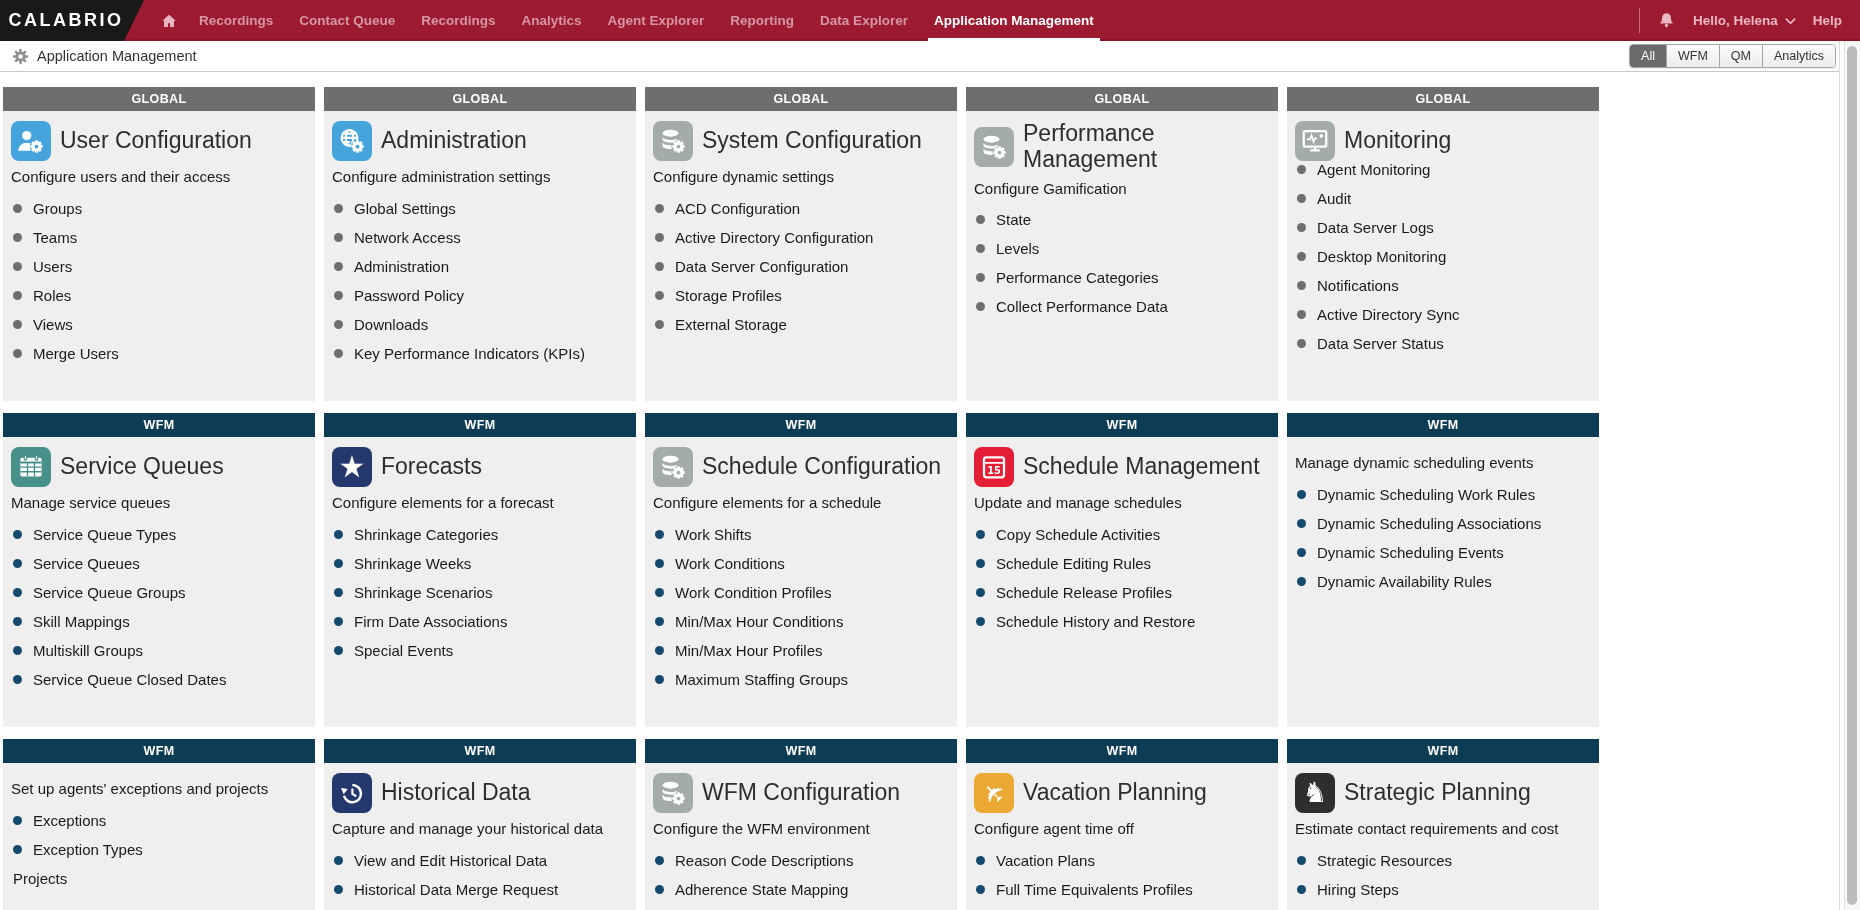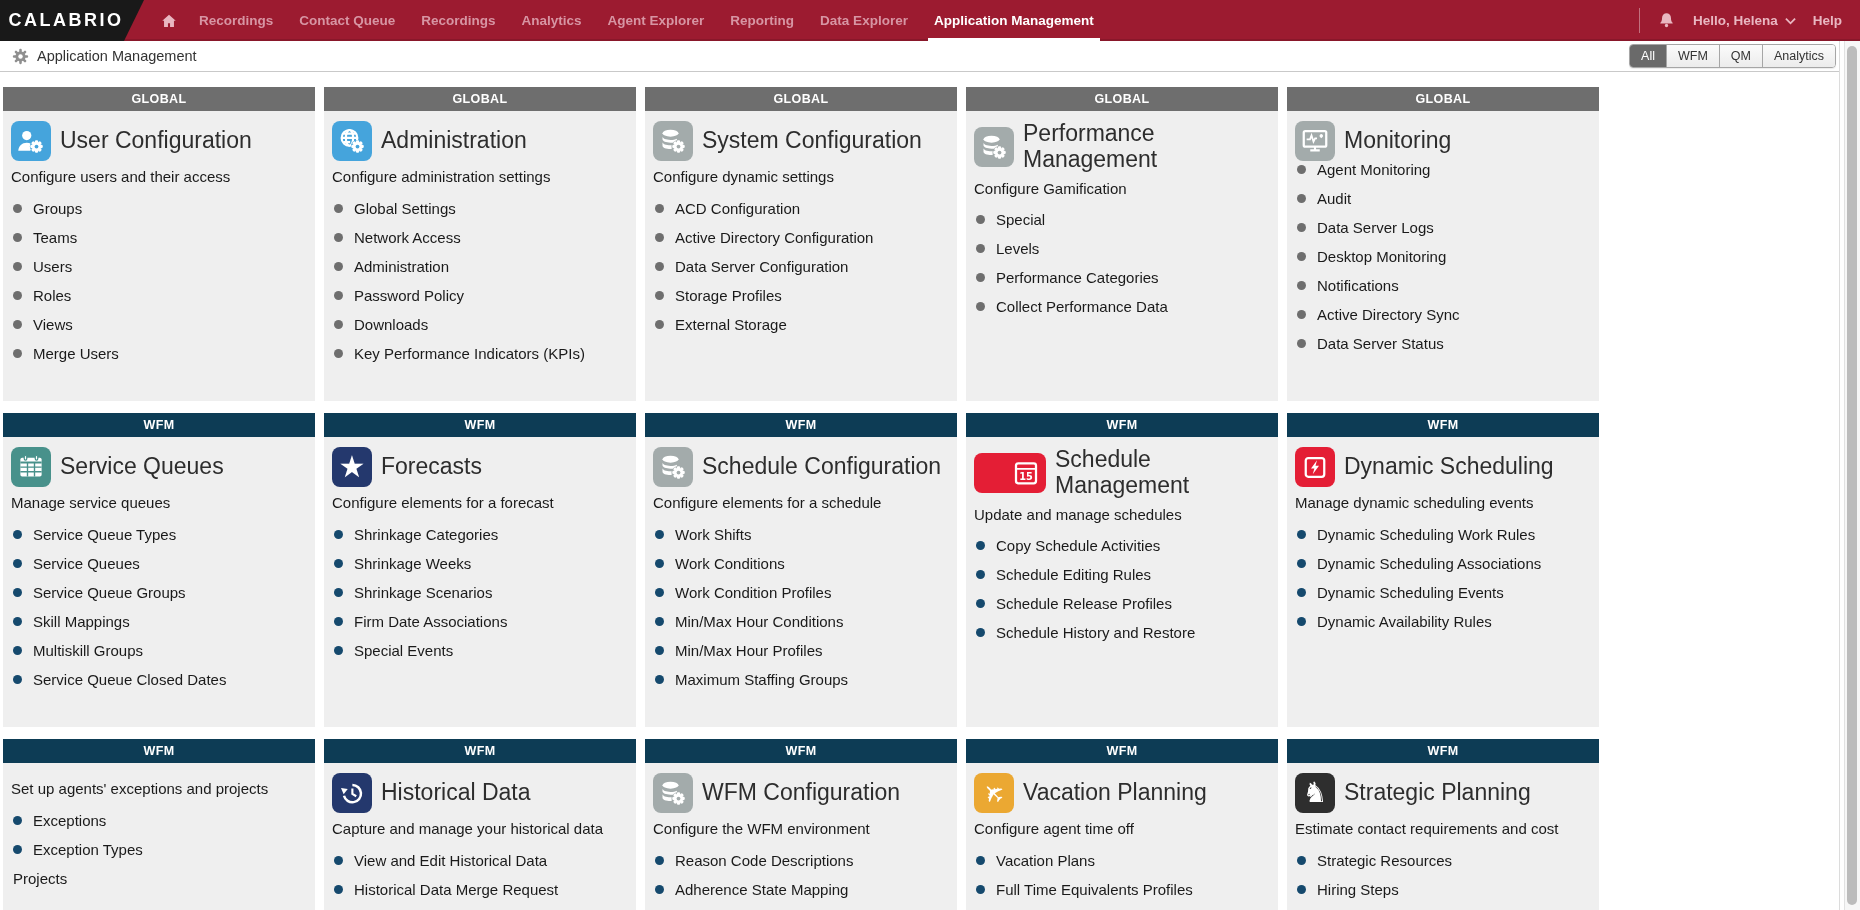--- a/index.html
+++ b/index.html
@@ -277,21 +277,21 @@
                 <circle r="1.5" fill="#a3abab"></circle>
               </g>
             </svg>
           </div>
           <div class="ctitle">Performance Management</div>
         </div>
         <div class="cdesc">Configure Gamification</div>
         <ul class="clist">
           <li>
             <span class="dot" style="background: rgb(110, 110, 110);"></span>
-            <span>Special</span>
+            <span>State</span>
           </li>
           <li>
             <span class="dot" style="background: rgb(110, 110, 110);"></span>
             <span>Levels</span>
           </li>
           <li>
             <span class="dot" style="background: rgb(110, 110, 110);"></span>
             <span>Performance Categories</span>
           </li>
           <li>
@@ -473,21 +473,21 @@
             <span class="dot" style="background: rgb(21, 73, 109);"></span>
             <span>Maximum Staffing Groups</span>
           </li>
         </ul>
       </div>
     </div>
     <div class="card">
       <div class="chead" style="background: rgb(13, 60, 85);">WFM</div>
       <div class="cbody">
         <div class="crow">
-          <div class="cicon" style="background: rgb(228, 30, 53); padding-left: 32px;">
+          <div class="cicon" style="background: rgb(228, 30, 53);">
             <svg viewBox="0 0 24 24">
               <rect x="4" y="4.2" width="16" height="16" rx="1.8" fill="none" stroke="#fff" stroke-width="1.8"></rect>
               <path d="M4 8.7h16" stroke="#fff" stroke-width="1.4"></path>
               <text x="12" y="17.2" text-anchor="middle" font-size="7.8" font-weight="bold" fill="#fff" font-family="'DejaVu Sans',sans-serif">15</text>
             </svg>
           </div>
           <div class="ctitle">Schedule Management</div>
         </div>
         <div class="cdesc">Update and manage schedules</div>
         <ul class="clist">
@@ -506,29 +506,20 @@
           <li>
             <span class="dot" style="background: rgb(21, 73, 109);"></span>
             <span>Schedule History and Restore</span>
           </li>
         </ul>
       </div>
     </div>
     <div class="card">
       <div class="chead" style="background: rgb(13, 60, 85);">WFM</div>
       <div class="cbody">
-        <div class="crow">
-          <div class="cicon" style="background: rgb(228, 30, 53);">
-            <svg viewBox="0 0 24 24">
-              <rect x="4.6" y="4.8" width="14.8" height="15" rx="2" fill="none" stroke="#fff" stroke-width="1.8"></rect>
-              <path d="M13.6 6.6 8.8 13.2h2.7l-1.3 4.6 5-6.9h-2.8z" fill="#fff"></path>
-            </svg>
-          </div>
-          <div class="ctitle">Dynamic Scheduling</div>
-        </div>
         <div class="cdesc">Manage dynamic scheduling events</div>
         <ul class="clist">
           <li>
             <span class="dot" style="background: rgb(21, 73, 109);"></span>
             <span>Dynamic Scheduling Work Rules</span>
           </li>
           <li>
             <span class="dot" style="background: rgb(21, 73, 109);"></span>
             <span>Dynamic Scheduling Associations</span>
           </li>

